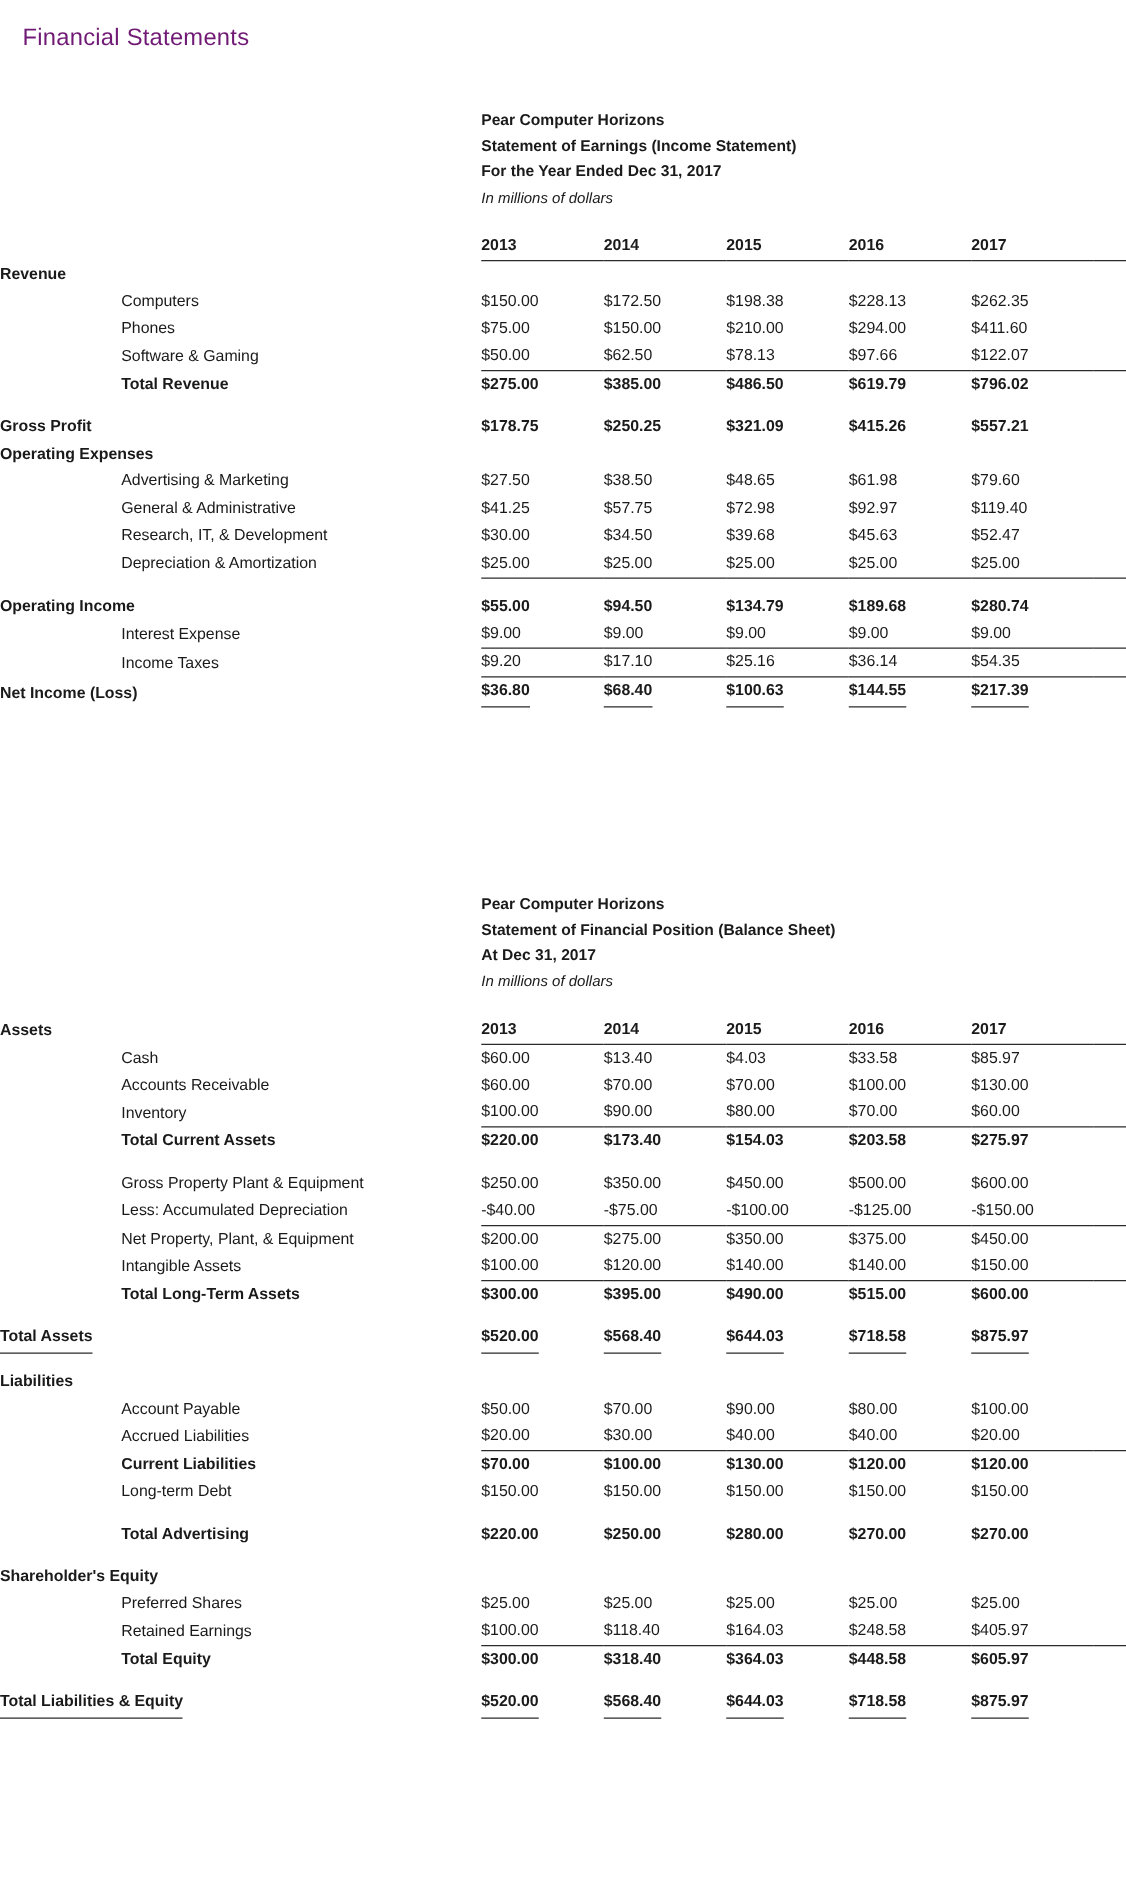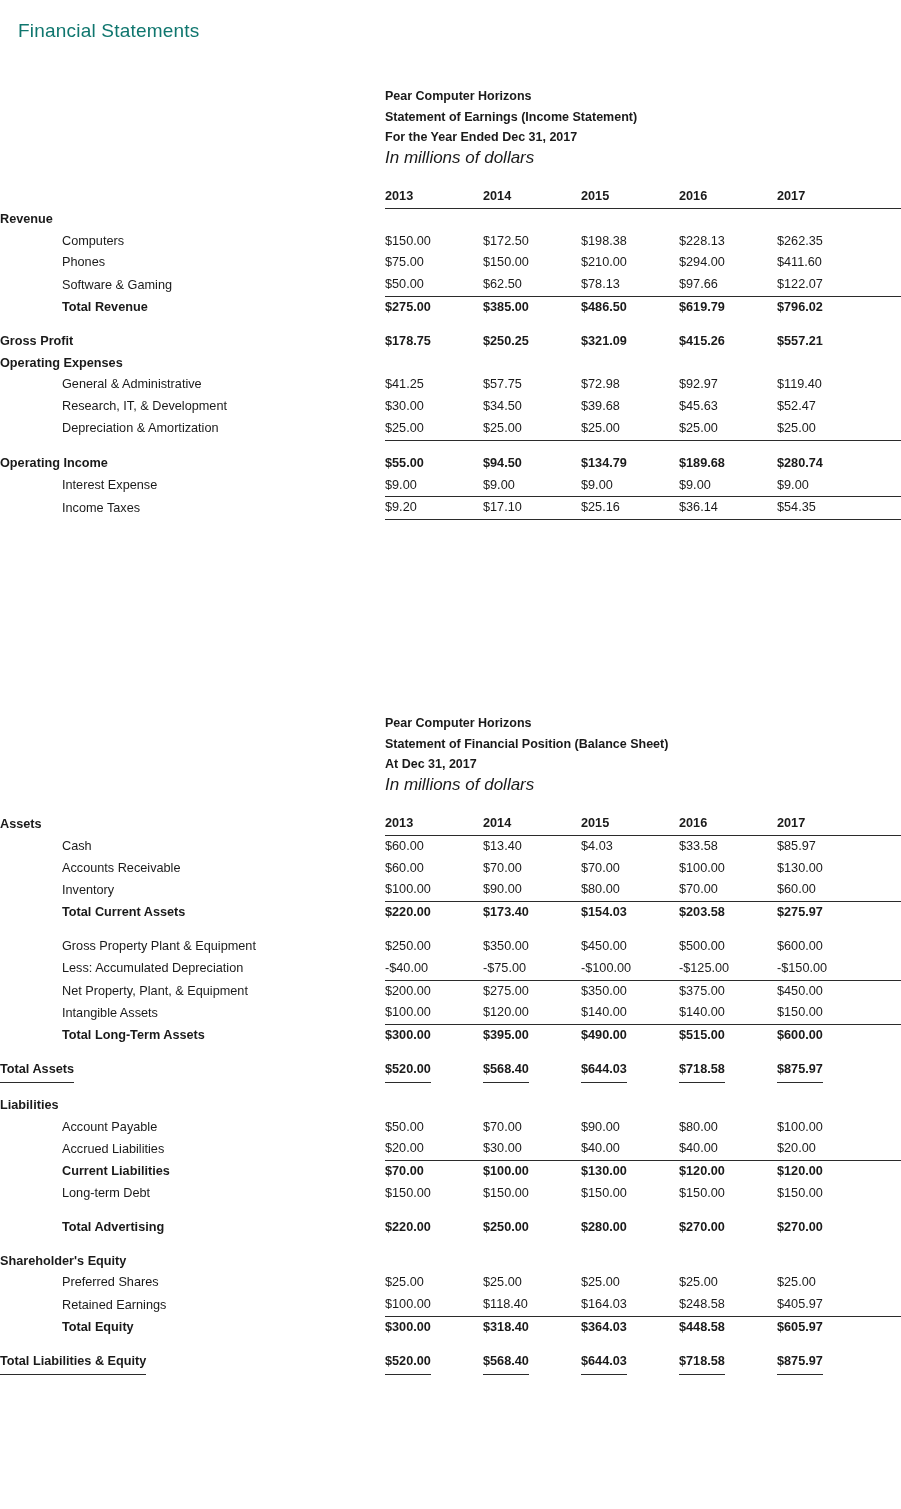--- a/index.html
+++ b/index.html
@@ -15,21 +15,21 @@
     overflow: hidden;
     position: relative;
   }
 
   .page-title {
     position: absolute;
     left: 18px;
     top: 20px;
     font-size: 19px;
     font-weight: 400;
-    color: #0f766e;
+    color: #701a75;
     letter-spacing: 0.2px;
   }
 
   .stmt {
     position: absolute;
     left: 0;
     width: 762px;
   }
   .stmt-income { top: 86px; }
   .stmt-balance { top: 713px; }
@@ -37,21 +37,21 @@
   .stmt-head {
     margin-left: 385px;
     line-height: 20.5px;
   }
   .stmt-head .line {
     font-size: 12.5px;
     font-weight: bold;
     white-space: nowrap;
   }
   .stmt-head .units {
-    font-size: 17px;
+    font-size: 12px;
     font-style: italic;
     font-weight: normal;
     white-space: nowrap;
   }
 
   table.fin {
     border-collapse: collapse;
     table-layout: fixed;
     width: 901px;
     margin: 0;
@@ -63,21 +63,21 @@
   table.fin td {
     font-size: 12.7px;
     padding: 0;
     height: 21.8px;
     vertical-align: bottom;
     line-height: 21.8px;
     white-space: nowrap;
   }
 
   td.label     { padding-left: 65px; }
-  td.label.ind { padding-left: 62px; margin-top: 36px; }
+  td.label.ind { padding-left: 97px; margin-top: 36px; }
   td.val       { padding-left: 0px; text-align: left; }
 
   .b { font-weight: bold; }
   tr.rule-below td.val,
   tr.rule-below td.rulepad { border-bottom: 1.3px solid #2b2b2b; }
 
   
   td.val .uline,
   td.label .uline {
     display: inline-block;
@@ -195,20 +195,29 @@
       <tr>
           <td class="label b">Operating Expenses</td>
           <td class="val"></td>
           <td class="val"></td>
           <td class="val"></td>
           <td class="val"></td>
           <td class="val"></td>
           <td></td>
         </tr>
 
+      <tr>
+          <td class="label ind">Advertising &amp; Marketing</td>
+          <td class="val">$27.50</td>
+          <td class="val">$38.50</td>
+          <td class="val">$48.65</td>
+          <td class="val">$61.98</td>
+          <td class="val">$79.60</td>
+          <td></td>
+        </tr>
 
       <tr>
           <td class="label ind">General &amp; Administrative</td>
           <td class="val">$41.25</td>
           <td class="val">$57.75</td>
           <td class="val">$72.98</td>
           <td class="val">$92.97</td>
           <td class="val">$119.40</td>
           <td></td>
         </tr>
@@ -262,20 +271,29 @@
       <tr class="rule-below">
           <td class="label ind">Income Taxes</td>
           <td class="val">$9.20</td>
           <td class="val">$17.10</td>
           <td class="val">$25.16</td>
           <td class="val">$36.14</td>
           <td class="val">$54.35</td>
           <td class="rulepad"></td>
         </tr>
 
+      <tr>
+        <td class="label b">Net Income (Loss)</td>
+        <td class="val b"><span class="uline">$36.80</span></td>
+        <td class="val b"><span class="uline">$68.40</span></td>
+        <td class="val b"><span class="uline">$100.63</span></td>
+        <td class="val b"><span class="uline">$144.55</span></td>
+        <td class="val b"><span class="uline">$217.39</span></td>
+        <td></td>
+      </tr>
     </tbody>
   </table>
 </div>
 
 <div class="stmt stmt-balance">
 
   <div class="stmt-head">
     <div class="line">Pear Computer Horizons</div>
     <div class="line">Statement of Financial Position (Balance Sheet)</div>
     <div class="line">At Dec 31, 2017</div>

